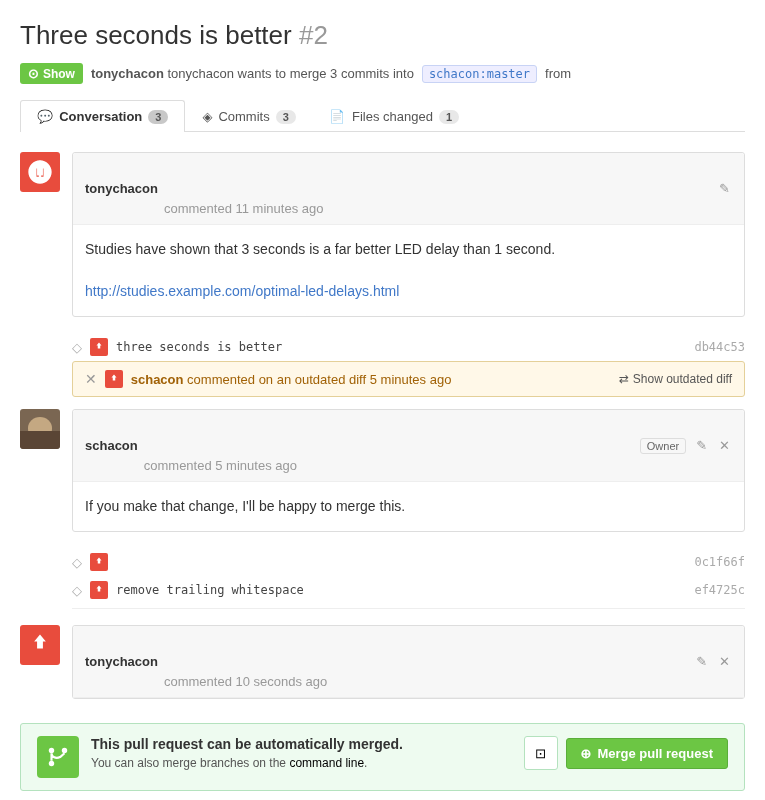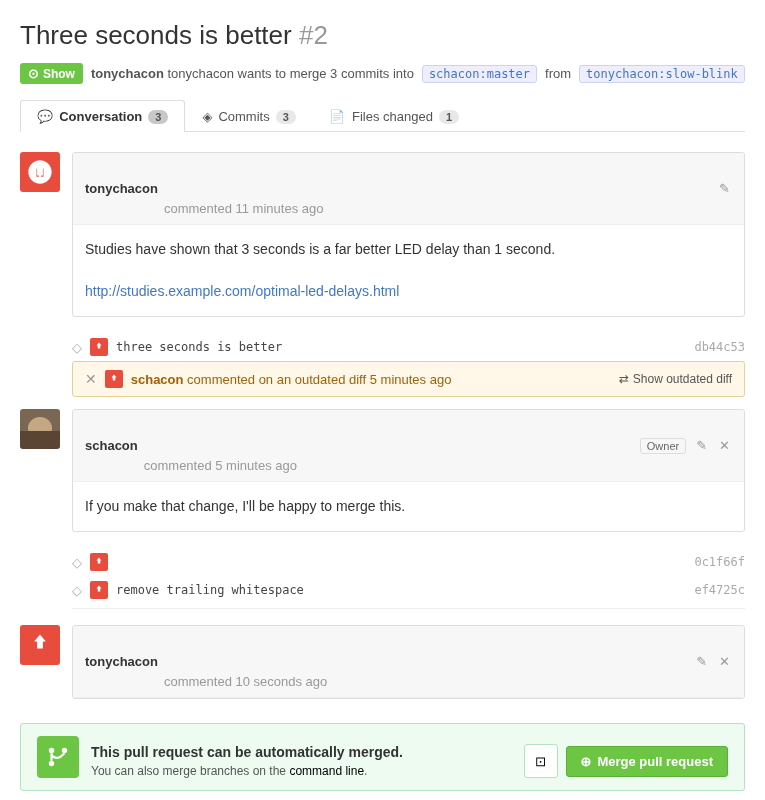--- a/index.html
+++ b/index.html
@@ -276,21 +276,21 @@
       justify-content: center;
       flex-shrink: 0;
     }
     .added-commits-icon svg { width: 14px; height: 14px; }
     .added-commits-text { font-size: 13px; color: #555; }
     .added-commits-text strong { color: #333; font-weight: 600; }
 
     
     .merge-footer {
       display: flex;
-      align-items: flex-end;
+      align-items: flex-start;
       gap: 12px;
       background: #eefbf0;
       border: 1px solid #b4e2be;
       border-radius: 3px;
       padding: 12px 16px;
       margin-top: 8px;
     }
     .merge-footer-icon {
       width: 42px; height: 42px;
       background: #6cc644;
@@ -348,21 +348,20 @@
 <div class="pr-meta">
   <span class="badge-open">
     <span class="merge-icon">⊙</span>
     <span>Show</span>
   </span>
   <span class="pr-meta-text">
     <strong>tonychacon</strong> <span>tonychacon wants to merge 3 commits into</span>
   </span>
   <span class="branch-tag">schacon:master</span>
   <span class="pr-meta-text">from</span>
-  <span class="branch-tag">tonychacon:slow-blink</span>
 </div>
 
 <div class="tabs">
   <a class="tab active">
     <span>💬</span>
     <span>Conversation</span>
     <span class="count active-count">3</span>
   </a>
   <a class="tab">
     <span>◈</span>

